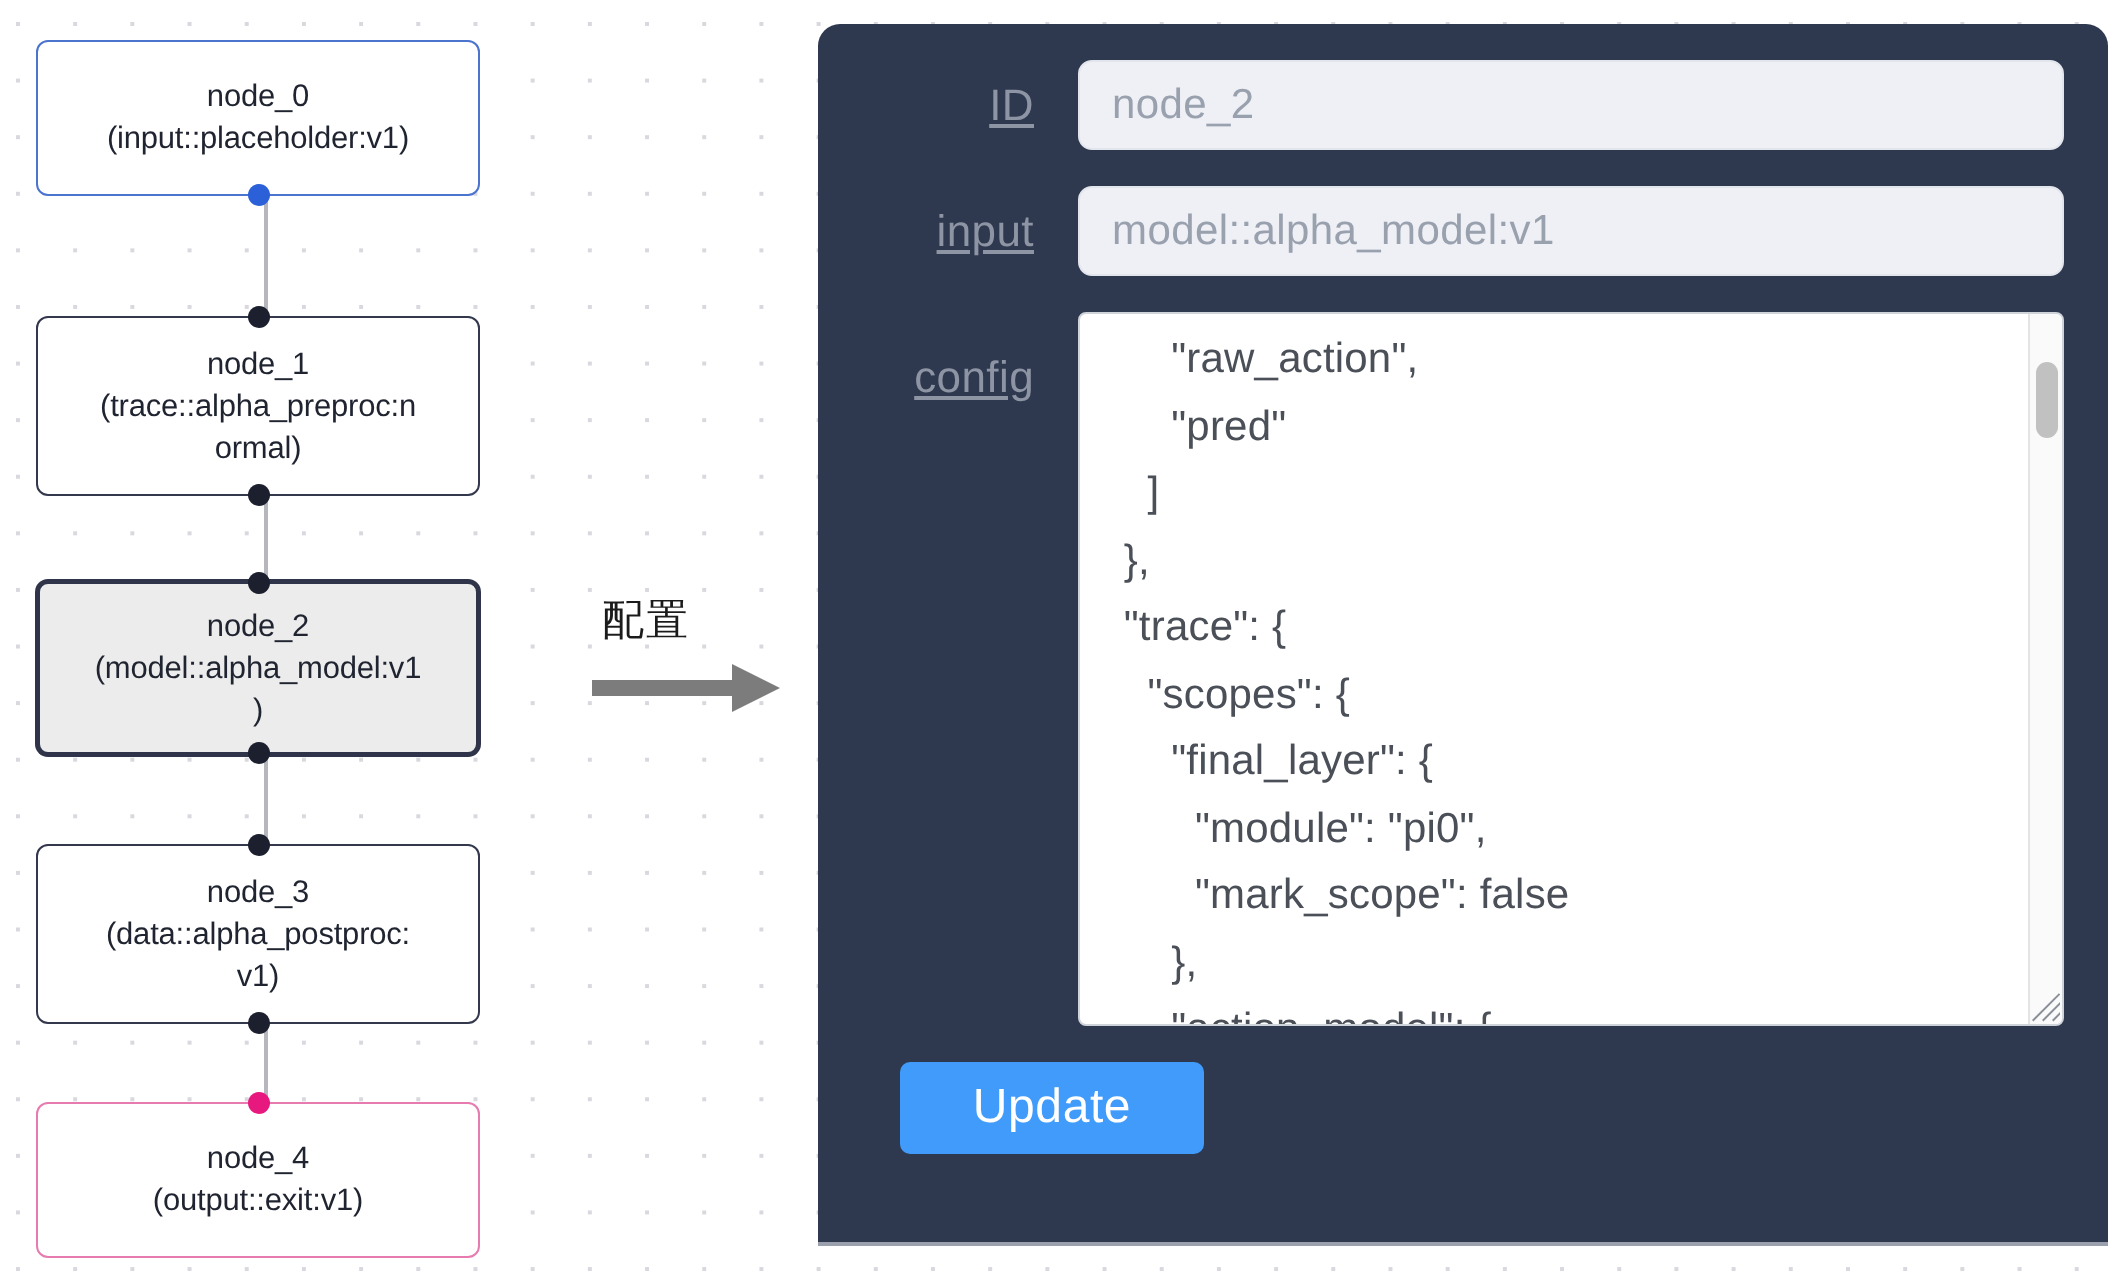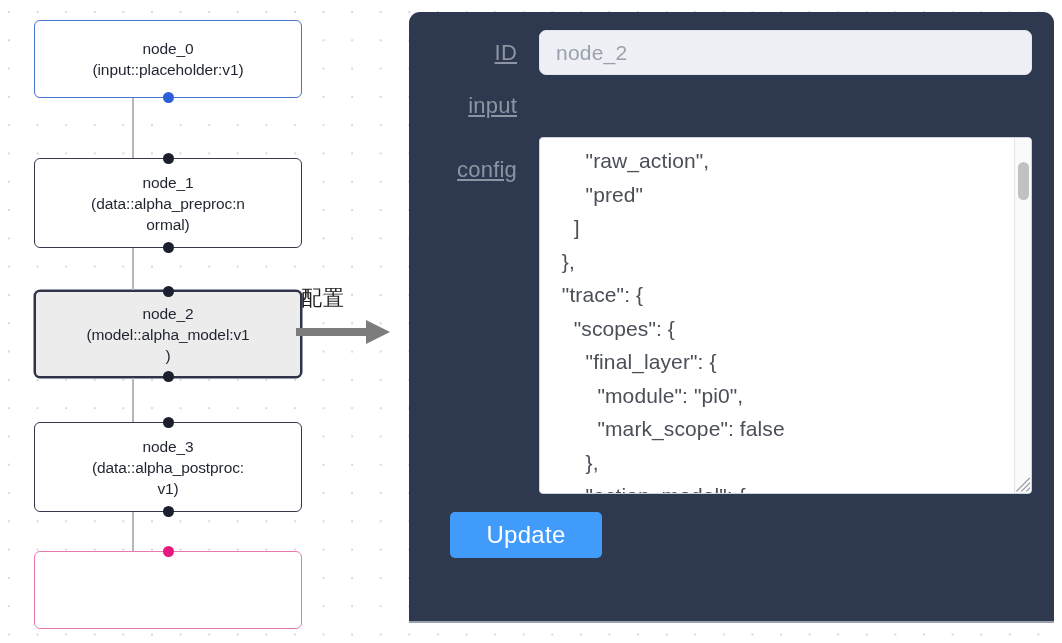--- a/index.html
+++ b/index.html
@@ -24,22 +24,22 @@
   
   #flow-canvas {
     position: absolute;
     left: 0; top: 0;
     width: 396px; height: 643px;
     overflow: hidden;
   }
 
   .node {
     position: absolute;
-    width: 268px;
-    left: 34px;
+    width: 222px;
+    left: 18px;
     border-radius: 6px;
     background: #ffffff;
     border: 1.6px solid #34384d;
     display: flex;
     align-items: center;
     justify-content: center;
     text-align: center;
     color: #1f2430;
     font-size: 15.5px;
     line-height: 21px;
@@ -77,21 +77,21 @@
     position: absolute;
     width: 2px;
     background: #b6b6bd;
     left: 132px;
     z-index: 1;
   }
 
   
   #arrow-group {
     position: absolute;
-    left: 296px; top: 284px;
+    left: 296px; top: 296px;
     width: 98px; height: 62px;
   }
   #arrow-label {
     position: absolute;
     left: 5px; top: 0px;
     font-size: 21px;
     color: #1b1b1b;
     letter-spacing: 1px;
     font-family: "DejaVu Sans", sans-serif;
   }
@@ -229,21 +229,21 @@
     <div class="edge" style="top:512px;height:39px;"></div>
 
     <div class="node is-input" style="top:20px;height:78px;">
       <span class="node-text">node_0
 (input::placeholder:v1)</span>
       <span class="handle h-blue bottom"></span>
     </div>
 
     <div class="node" style="top:158px;height:90px;">
       <span class="node-text">node_1
-(data::alpha_preproc:n
+(trace::alpha_preproc:n
 ormal)</span>
       <span class="handle top"></span>
       <span class="handle bottom"></span>
     </div>
 
     <div class="node is-selected" style="top:290px;height:88px;">
       <span class="node-text">node_2
 (model::alpha_model:v1
 )</span>
       <span class="handle top"></span>
@@ -252,40 +252,43 @@
 
     <div class="node" style="top:422px;height:90px;">
       <span class="node-text">node_3
 (data::alpha_postproc:
 v1)</span>
       <span class="handle top"></span>
       <span class="handle bottom"></span>
     </div>
 
     <div class="node is-output" style="top:551px;height:78px;">
+      <span class="node-text">node_4
+(output::exit:v1)</span>
       <span class="handle h-pink top"></span>
     </div>
   </div>
 
   <div id="arrow-group">
     <div id="arrow-label">配置</div>
     <svg id="arrow-shape" width="96" height="28" viewBox="0 0 96 28">
       <path d="M0 10 L70 10 L70 2 L94 14 L70 26 L70 18 L0 18 Z" fill="#7c7c7c"></path>
     </svg>
   </div>
 
   <div id="inspector-panel">
 
     <div class="field-row">
       <div class="field-label">ID</div>
       <div class="field-input">node_2</div>
     </div>
 
     <div class="field-row">
       <div class="field-label">input</div>
+      <div class="field-input">model::alpha_model:v1</div>
     </div>
 
     <div class="field-row config-row">
       <div class="field-label">config</div>
       <div id="config-textarea-wrap">
         <pre id="config-text">      "raw_action",
       "pred"
     ]
   },
   "trace": {

